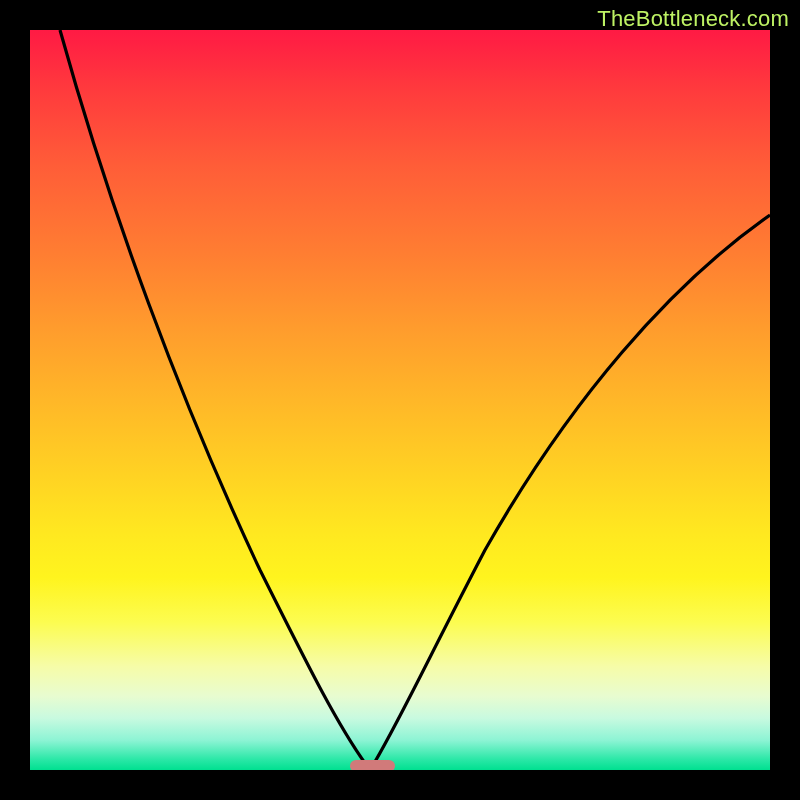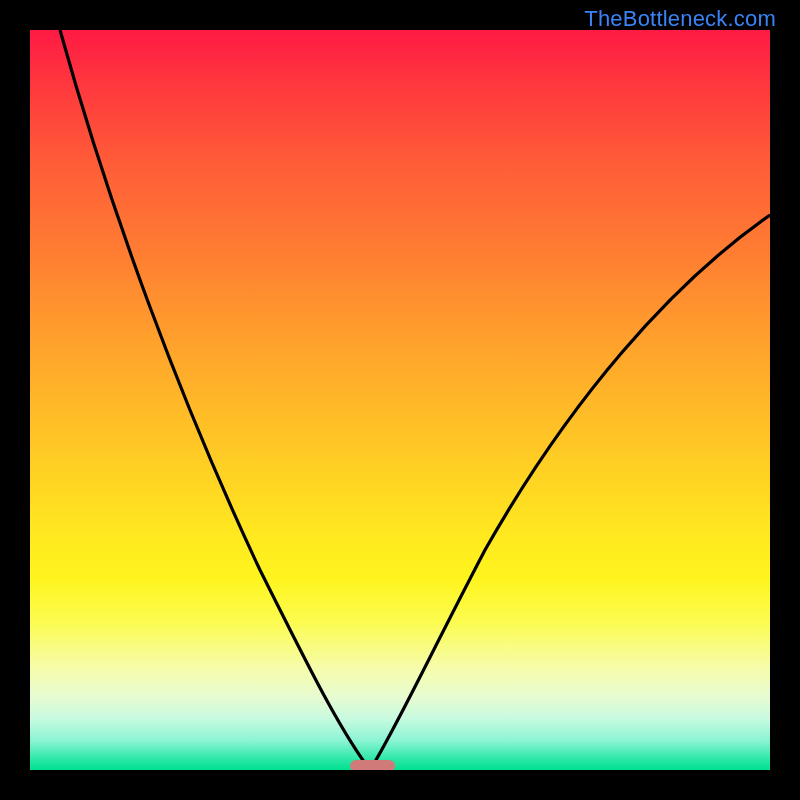--- a/index.html
+++ b/index.html
@@ -13,22 +13,22 @@
   }
   .wrap {
     position: relative;
     width: 800px;
     height: 800px;
     background: #000;
   }
   .watermark {
     position: absolute;
     top: 6px;
-    right: 24px;
-    color: #3b82f6;
+    right: 11px;
+    color: #bef264;
     font-size: 22px;
     letter-spacing: 0.2px;
     z-index: 10;
   }
   .plot-area {
     position: absolute;
     left: 30px;
     top: 30px;
     width: 740px;
     height: 740px;

